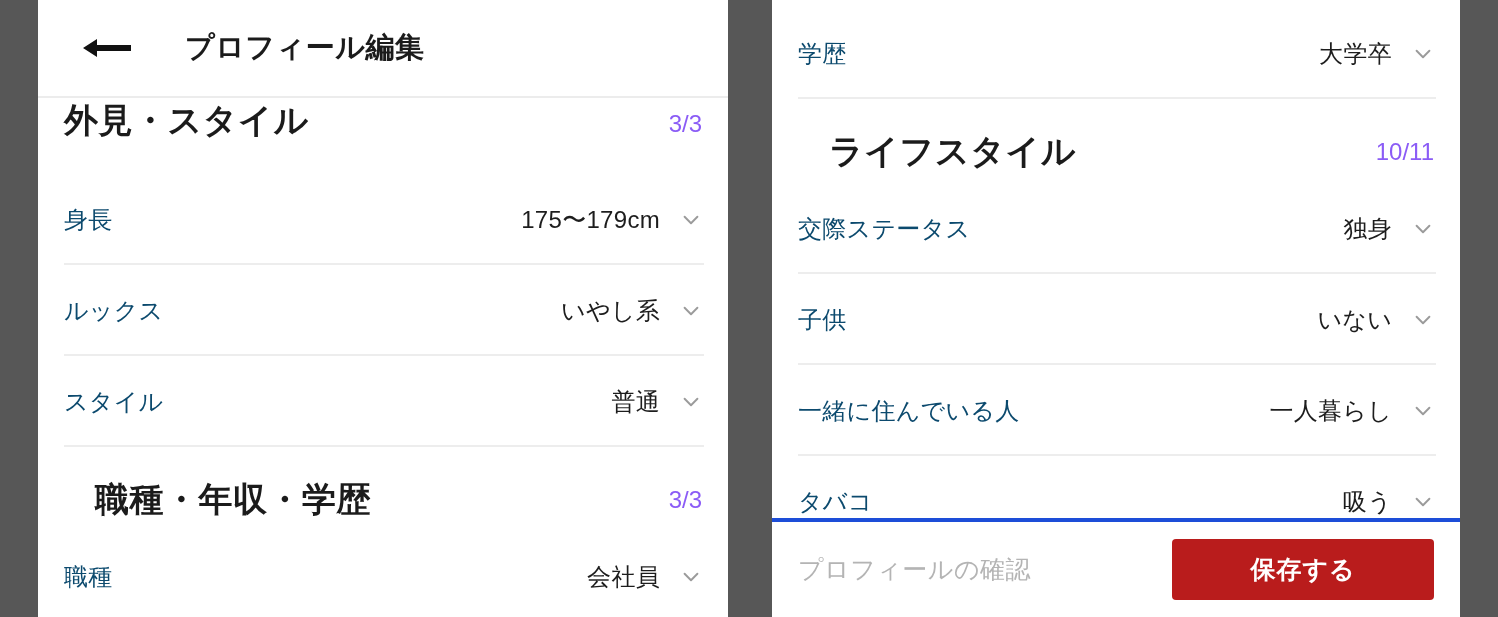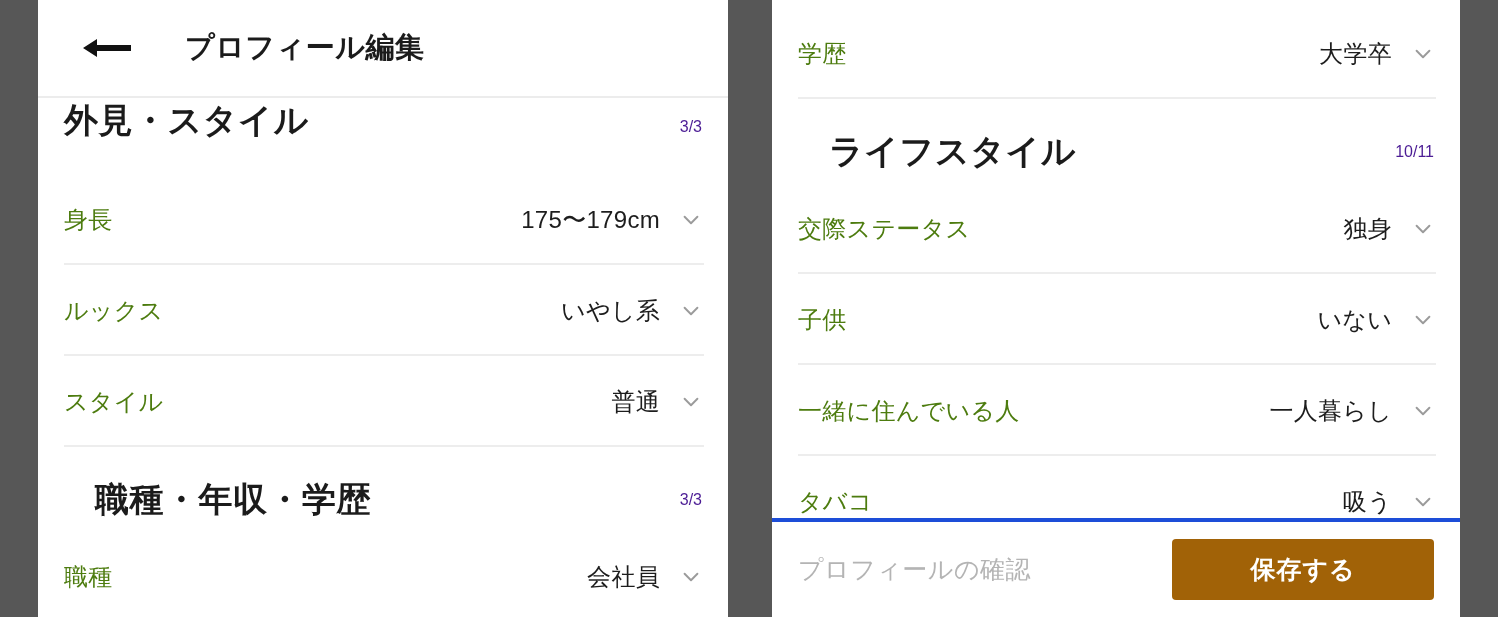--- a/index.html
+++ b/index.html
@@ -68,22 +68,22 @@
   }
   .section-head.tight { height: 62px; align-items: center; margin-left: 31px; }
   .section-title {
     font-size: 34px;
     font-weight: bold;
     color: #1b1b1b;
     letter-spacing: 0.5px;
     white-space: nowrap;
   }
   .section-count {
-    font-size: 16px;
-    color: #4c1d95;
+    font-size: 24px;
+    color: #8b5cf6;
     font-weight: normal;
     white-space: nowrap;
   }
 
   
   .rows { padding: 0 26px; }
   .row {
     position: relative;
     height: 91px;
     display: flex;
@@ -96,21 +96,21 @@
     position: absolute;
     left: 0;
     right: -2px;
     bottom: 0;
     height: 2px;
     background: #ededed;
   }
   .row.no-divider::after { display: none; }
   .row-label {
     font-size: 24px;
-    color: #4d7c0f;
+    color: #0c4a6e;
     white-space: nowrap;
     letter-spacing: 0.3px;
   }
   .row-right {
     display: flex;
     align-items: center;
     gap: 20px;
   }
   .row-value {
     font-size: 24px;
@@ -147,21 +147,21 @@
     color: #b4b4b4;
     letter-spacing: 0.5px;
     cursor: pointer;
     white-space: nowrap;
   }
   .save-button {
     width: 262px;
     height: 61px;
     border: none;
     border-radius: 4px;
-    background: #a16207;
+    background: #b91c1c;
     color: #ffffff;
     font-size: 25px;
     font-weight: bold;
     font-family: "Liberation Sans", "DejaVu Sans", sans-serif;
     letter-spacing: 1px;
     cursor: pointer;
     display: flex;
     align-items: center;
     justify-content: center;
   }

